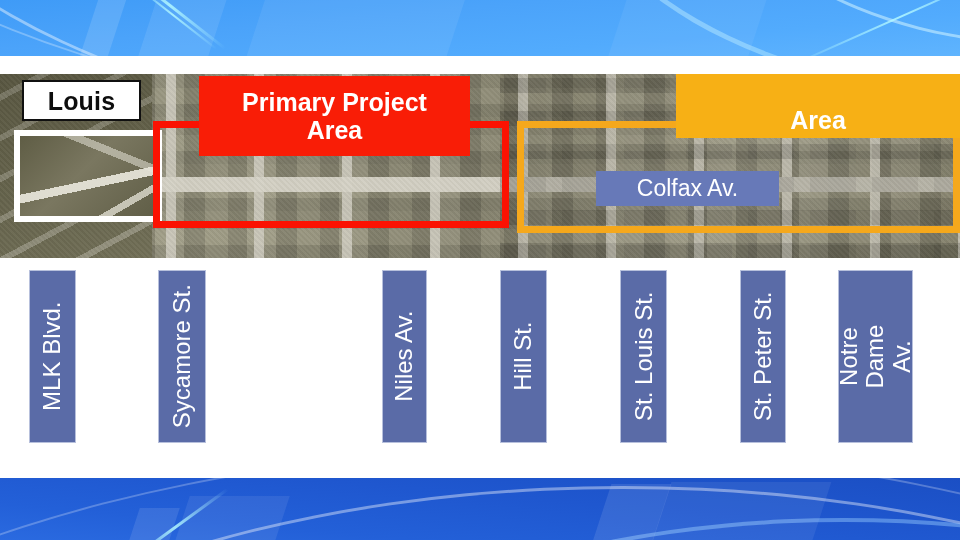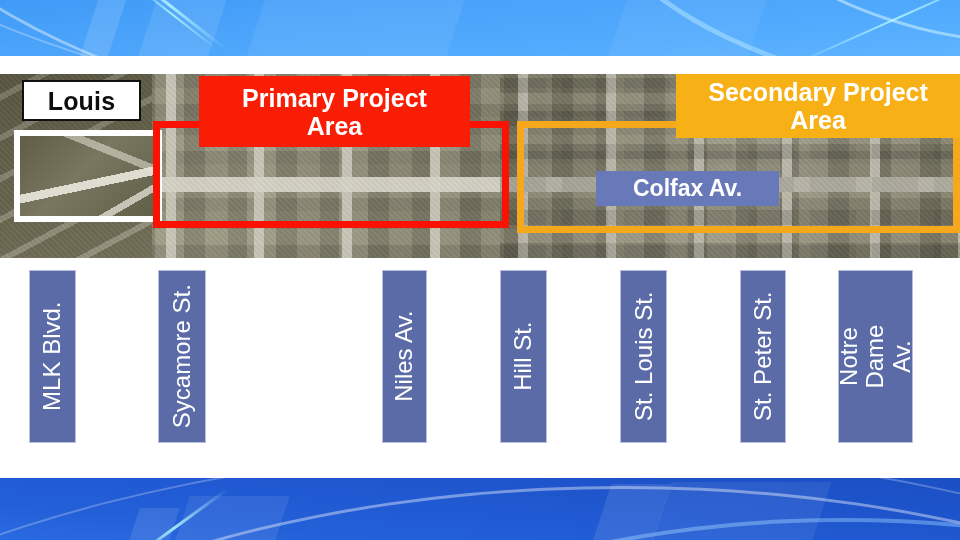--- a/index.html
+++ b/index.html
@@ -212,21 +212,21 @@
     border: 2px solid #101010;
     color: #0d0d0d;
     font-size: 25px;
     font-weight: 700;
     letter-spacing: .2px;
   }
   #primary-label {
     left: 199px;
     top: 76px;
     width: 271px;
-    height: 71px;
+    height: 80px;
     background: #f91d06;
     color: #ffffff;
     font-size: 25px;
   }
   #secondary-label {
     left: 676px;
     top: 74px;
     width: 284px;
     height: 64px;
     background: #f7b015;
@@ -234,21 +234,21 @@
     font-size: 25px;
   }
   #colfax-label {
     left: 596px;
     top: 171px;
     width: 183px;
     height: 35px;
     background: #6779b8;
     color: #ffffff;
     font-size: 23px;
-    font-weight: 700;
+    font-weight: 400;
   }
 
   
   #streets {
     position: absolute;
     left: 0;
     top: 258px;
     width: 960px;
     height: 220px;
     background: #ffffff;
@@ -318,21 +318,21 @@
 
   <div id="primary-label" class="callout">
     <span>
       <span>Primary Project</span><br>
       <span>Area</span>
     </span>
   </div>
 
   <div id="secondary-label" class="callout">
     <span>
-      <span>Secondary Project</span><br>
+      <br>
       <span>Area</span>
     </span>
   </div>
 
   <div id="colfax-label" class="callout">
     <span>Colfax Av.</span>
   </div>
 
   <div id="streets">
       <div class="street-bar" style="left: 29px; width: 47px; background: rgb(90, 107, 167);">

